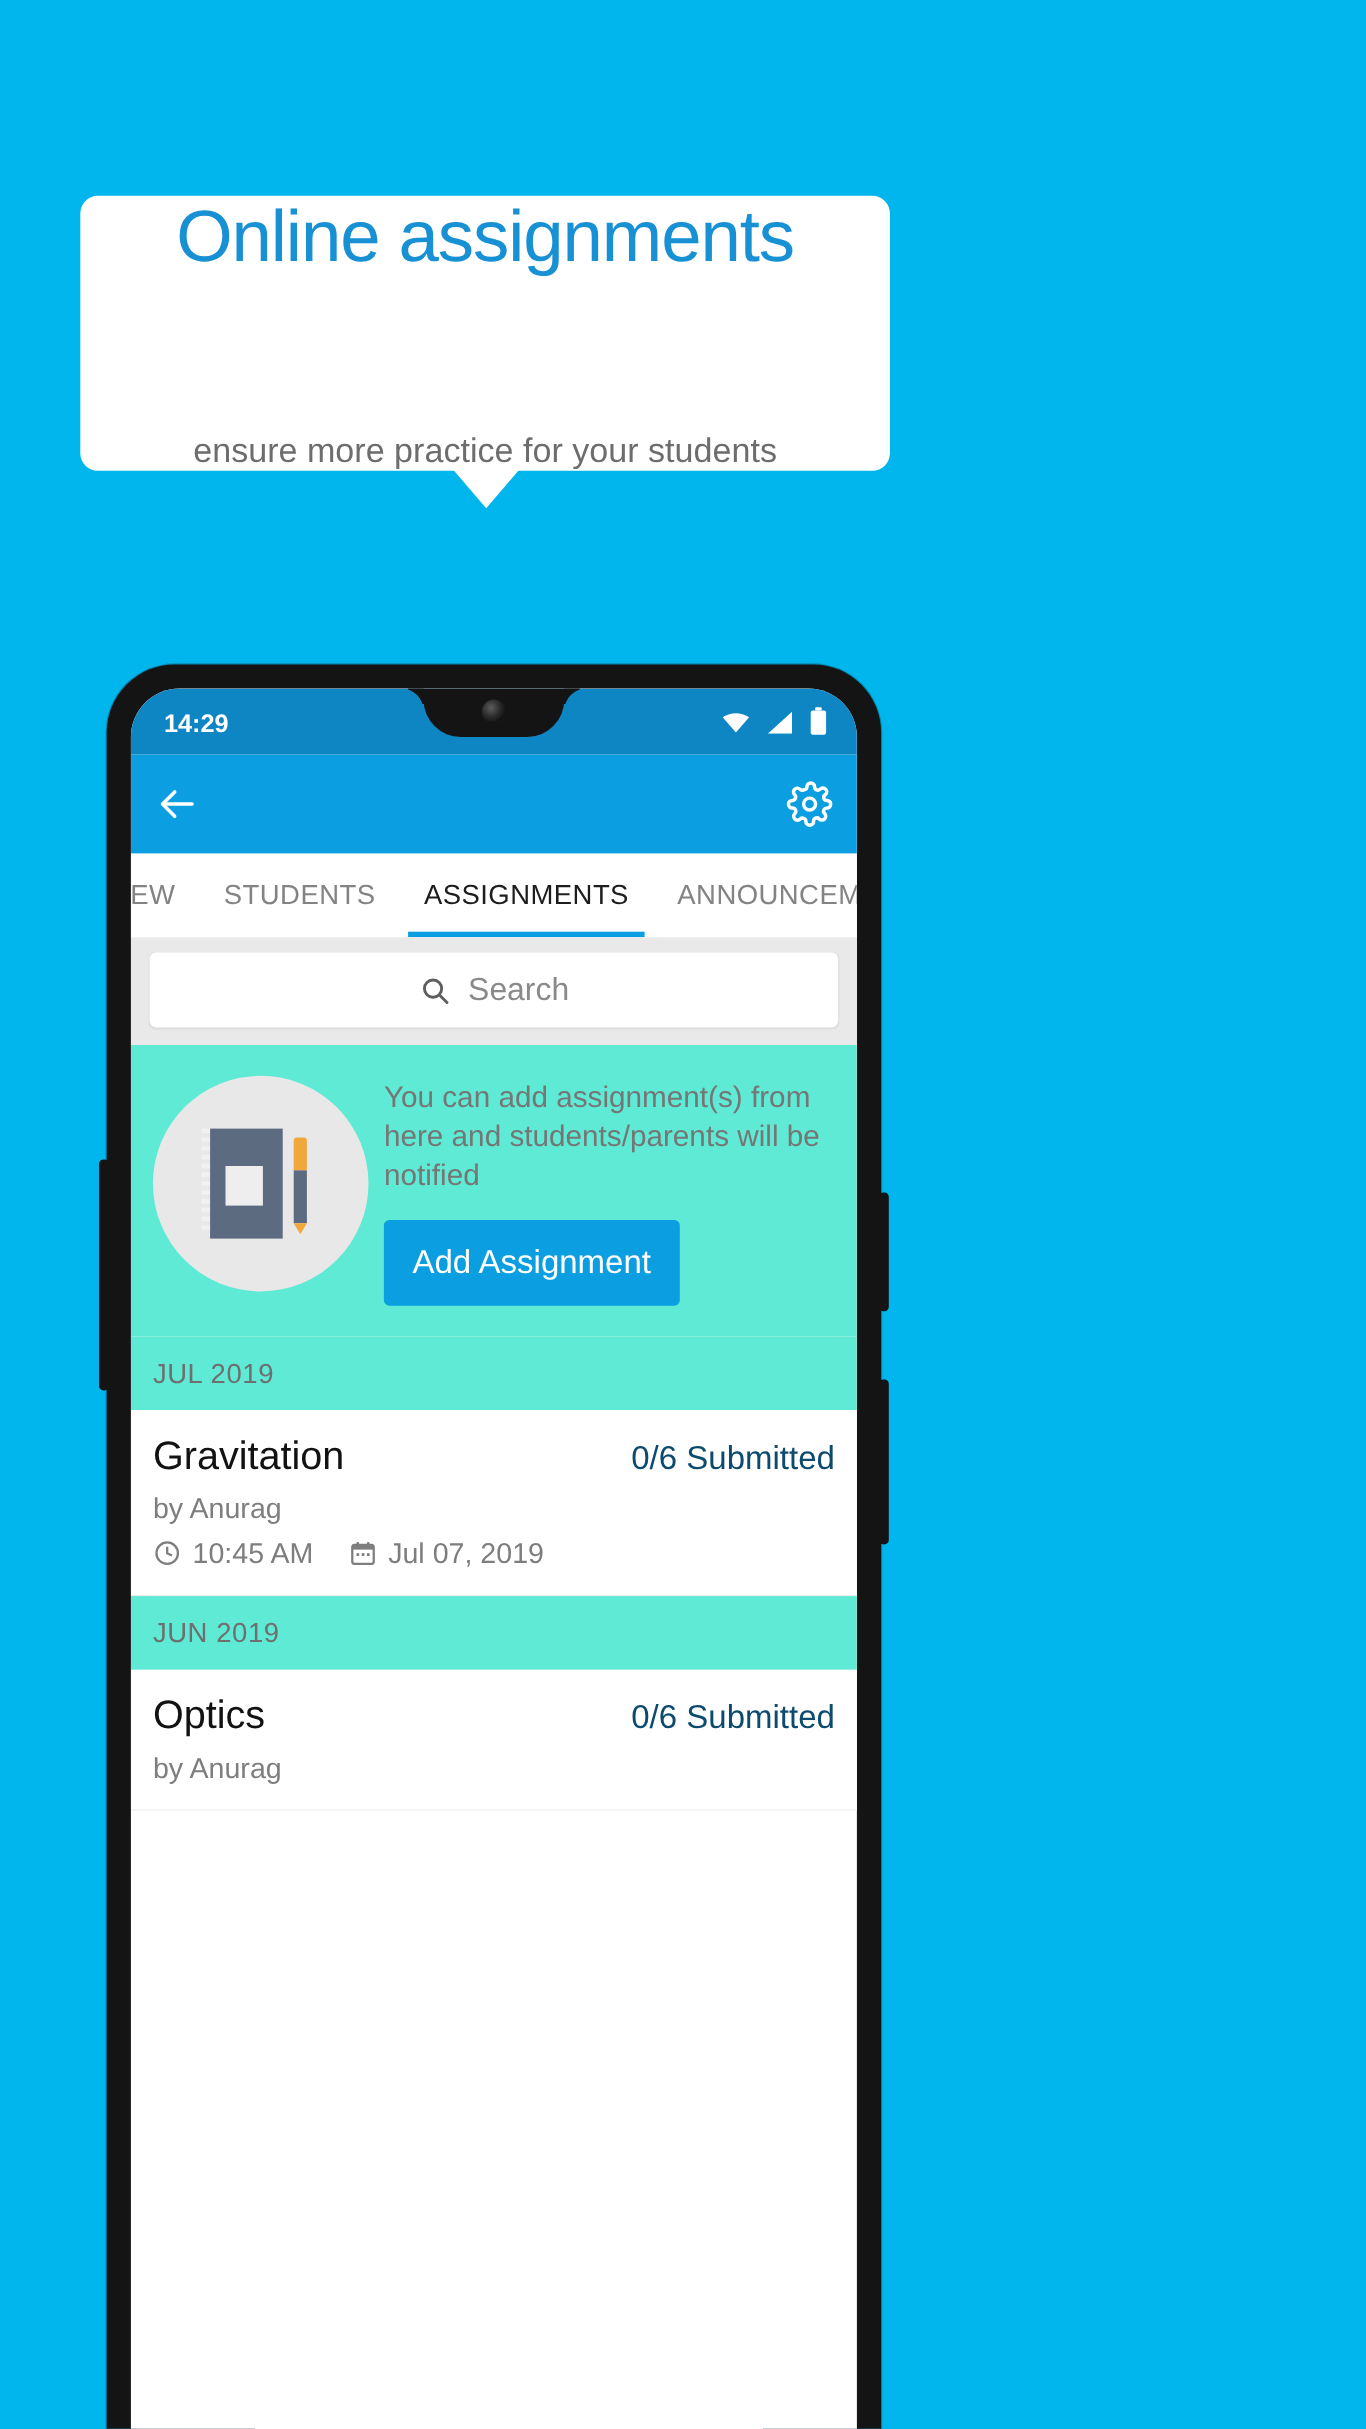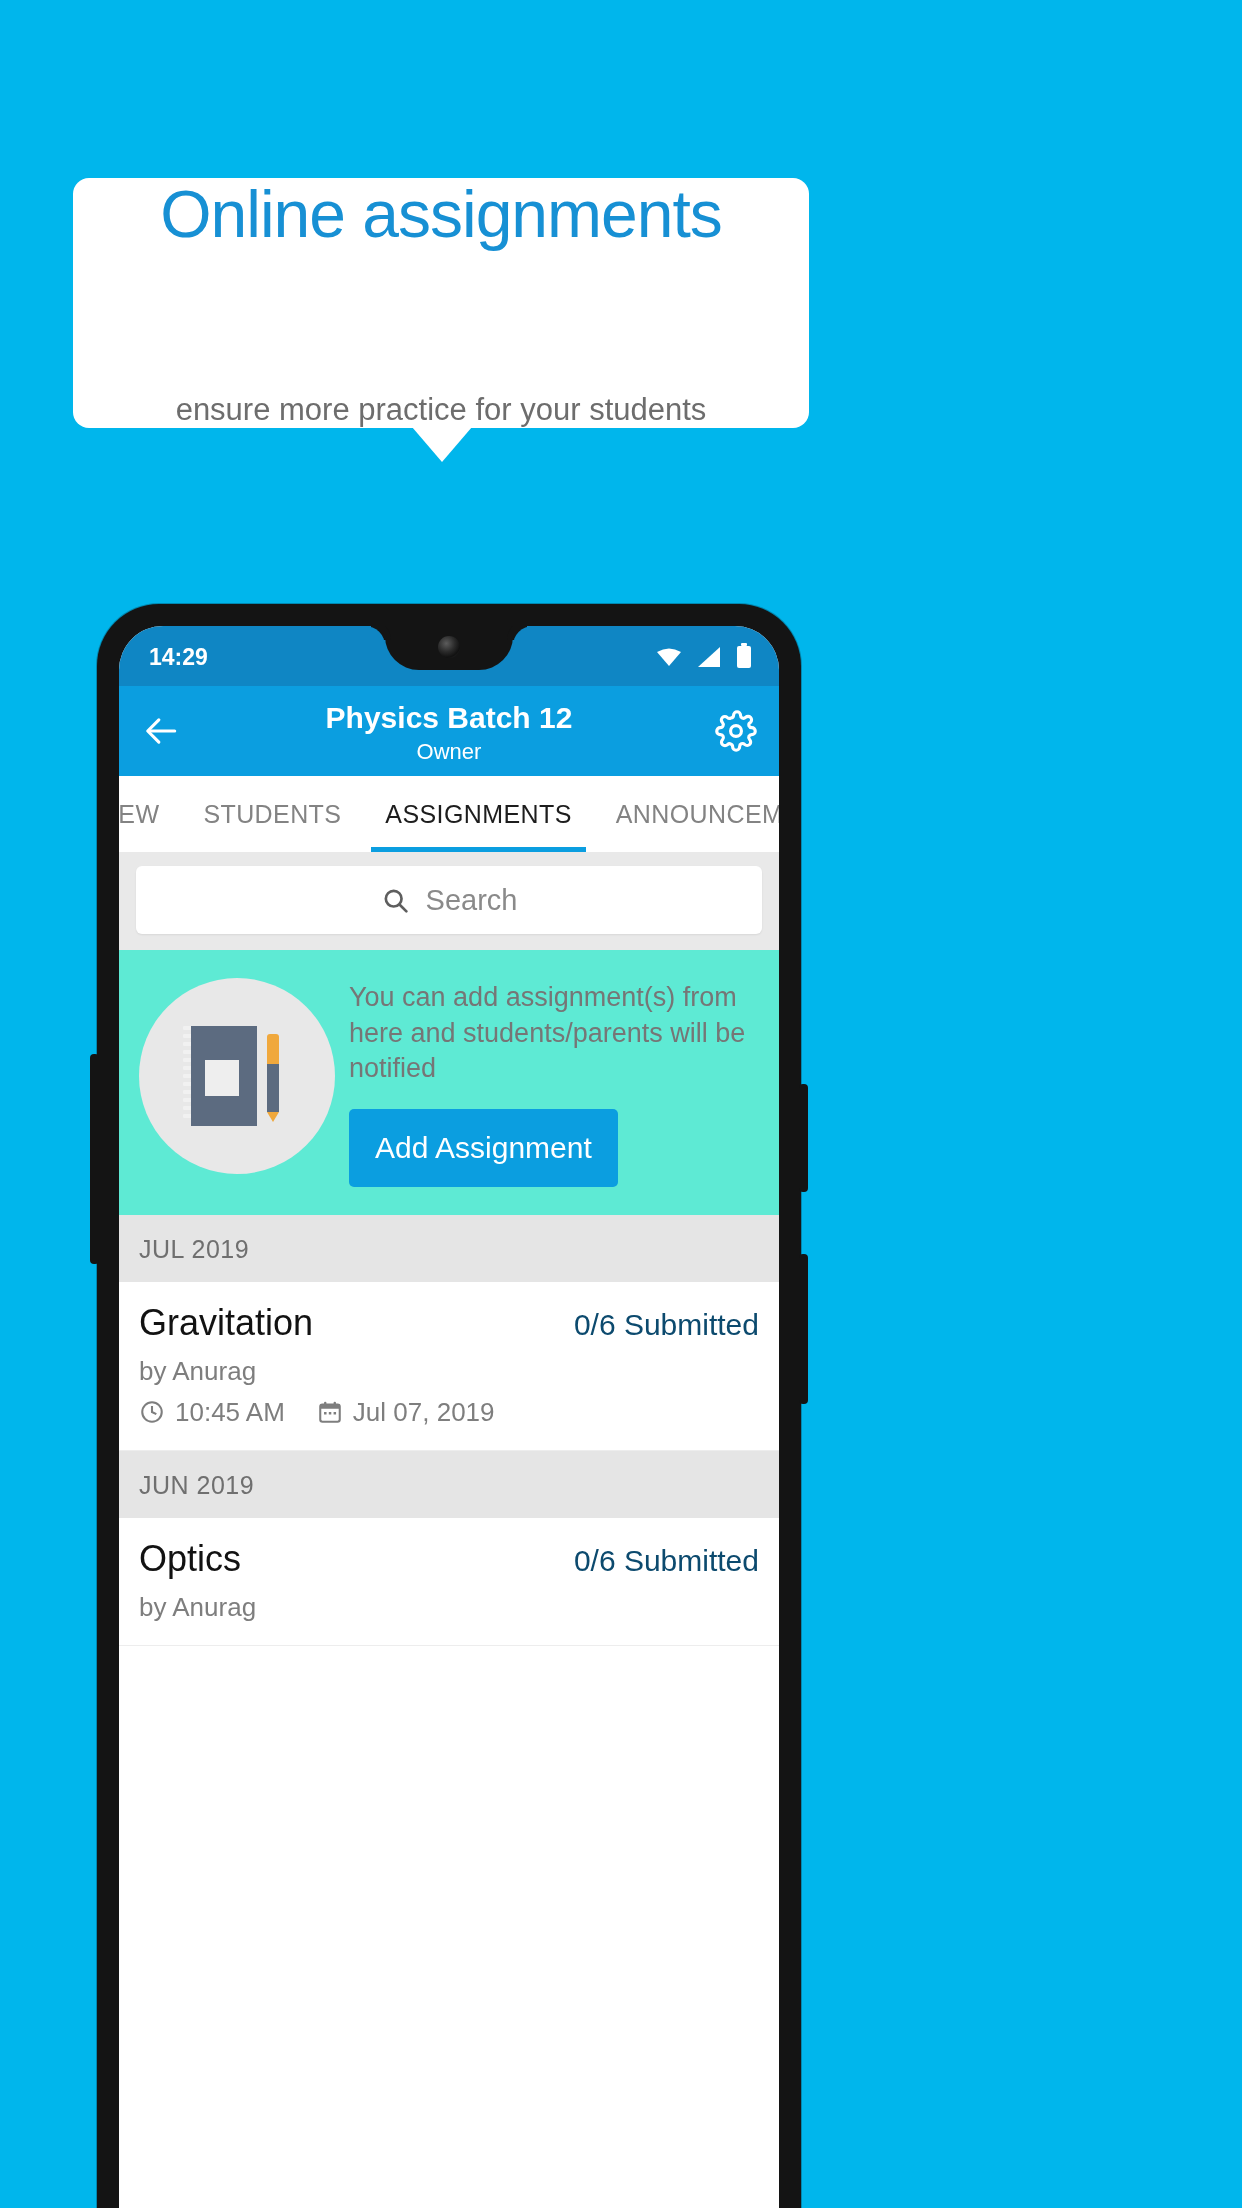--- a/index.html
+++ b/index.html
@@ -182,21 +182,21 @@
   }
   .add-btn{
     margin-top:22px; display:inline-block;
     background:#0b9ee0; color:#fff; font-size:30px;
     padding:22px 26px; border-radius:5px; border:none;
     font-family:"Liberation Sans", sans-serif; cursor:pointer;
   }
 
   
   .month-hdr{
-    background:#e5e5e5; padding:20px 20px 18px 20px;
+    background:#5eead4; padding:20px 20px 18px 20px;
     font-size:25px; color:#6f6f6f; letter-spacing:.5px;
   }
   .asg{
     background:#fff; padding:20px 20px 22px 20px;
     border-bottom:1px solid #ededed;
   }
   .asg-top{ display:flex; align-items:baseline; justify-content:space-between; gap:10px;}
   .asg-title{ font-size:36px; color:#121212; }
   .asg-sub{ font-size:30px; color:#0c4a6e; white-space:nowrap; }
   .asg-by{ font-size:26px; color:#7e7e7e; margin-top:12px; }
@@ -243,24 +243,20 @@
       </div>
     </div>
 
     <div class="appbar">
       <span class="back-arrow">
         <svg width="38" height="38" viewBox="0 0 24 24" fill="none" stroke="#ffffff" stroke-width="2" stroke-linecap="round" stroke-linejoin="round">
           <line x1="20" y1="12" x2="4" y2="12"></line>
             <polyline points="10,5 3,12 10,19"></polyline>
         </svg>
       </span>
-      <div class="appbar-center">
-        <div class="appbar-title">Physics Batch 12</div>
-        <div class="appbar-sub">Owner</div>
-      </div>
       <span class="gear">
         <svg width="42" height="42" viewBox="0 0 24 24" fill="none" stroke="#ffffff" stroke-width="1.8">
           <circle cx="12" cy="12" r="3.1"></circle>
           <path d="M19.4 15a1.65 1.65 0 0 0 .33 1.82l.06.06a2 2 0 1 1-2.83 2.83l-.06-.06a1.65 1.65 0 0 0-1.82-.33 1.65 1.65 0 0 0-1 1.51V21a2 2 0 1 1-4 0v-.09A1.65 1.65 0 0 0 9 19.4a1.65 1.65 0 0 0-1.82.33l-.06.06a2 2 0 1 1-2.83-2.83l.06-.06a1.65 1.65 0 0 0 .33-1.82 1.65 1.65 0 0 0-1.51-1H3a2 2 0 1 1 0-4h.09A1.65 1.65 0 0 0 4.6 9a1.65 1.65 0 0 0-.33-1.82l-.06-.06a2 2 0 1 1 2.83-2.83l.06.06A1.65 1.65 0 0 0 9 4.6h.09A1.65 1.65 0 0 0 10.6 3.09V3a2 2 0 1 1 4 0v.09A1.65 1.65 0 0 0 15.6 4.6a1.65 1.65 0 0 0 1.82-.33l.06-.06a2 2 0 1 1 2.83 2.83l-.06.06A1.65 1.65 0 0 0 19.4 9v.09a1.65 1.65 0 0 0 1.51 1H21a2 2 0 1 1 0 4h-.09a1.65 1.65 0 0 0-1.51 1z"></path>
         </svg>
       </span>
     </div>
 
     <div class="tabs">
       <div class="tab first">IEW</div>

